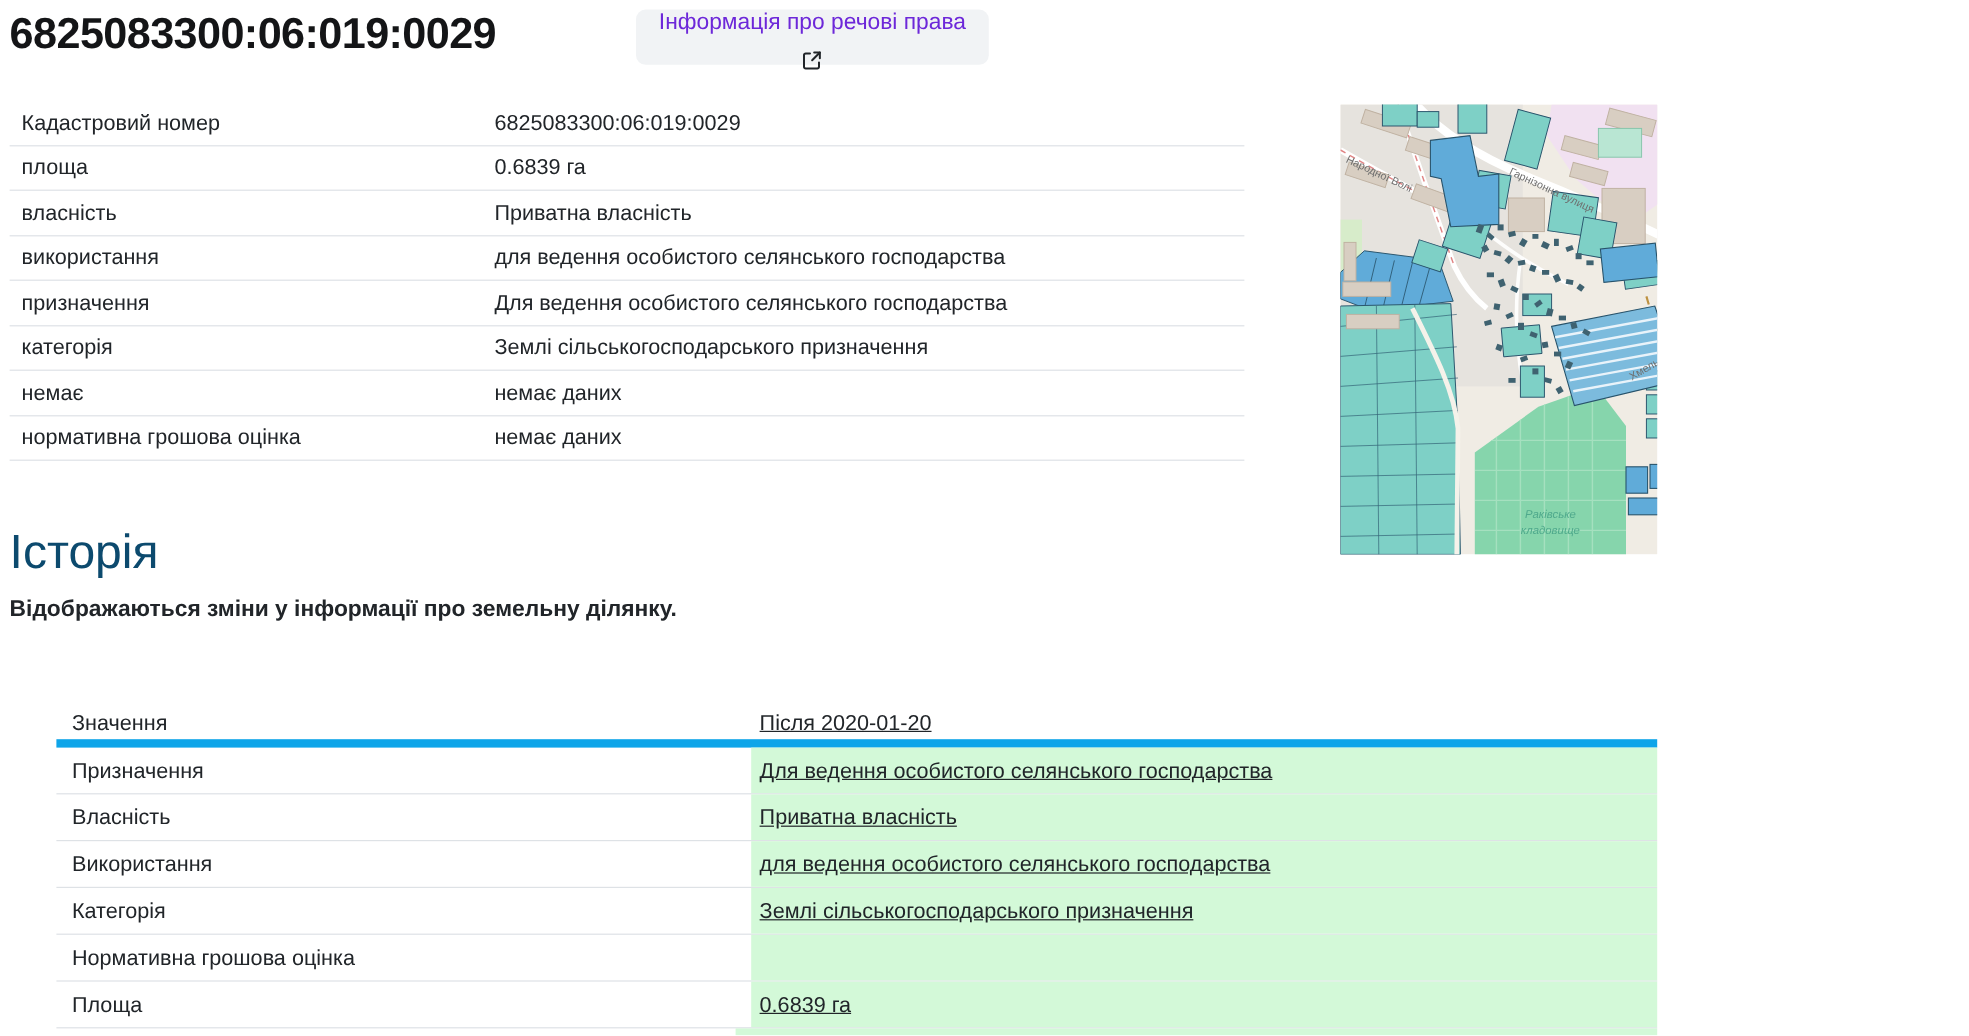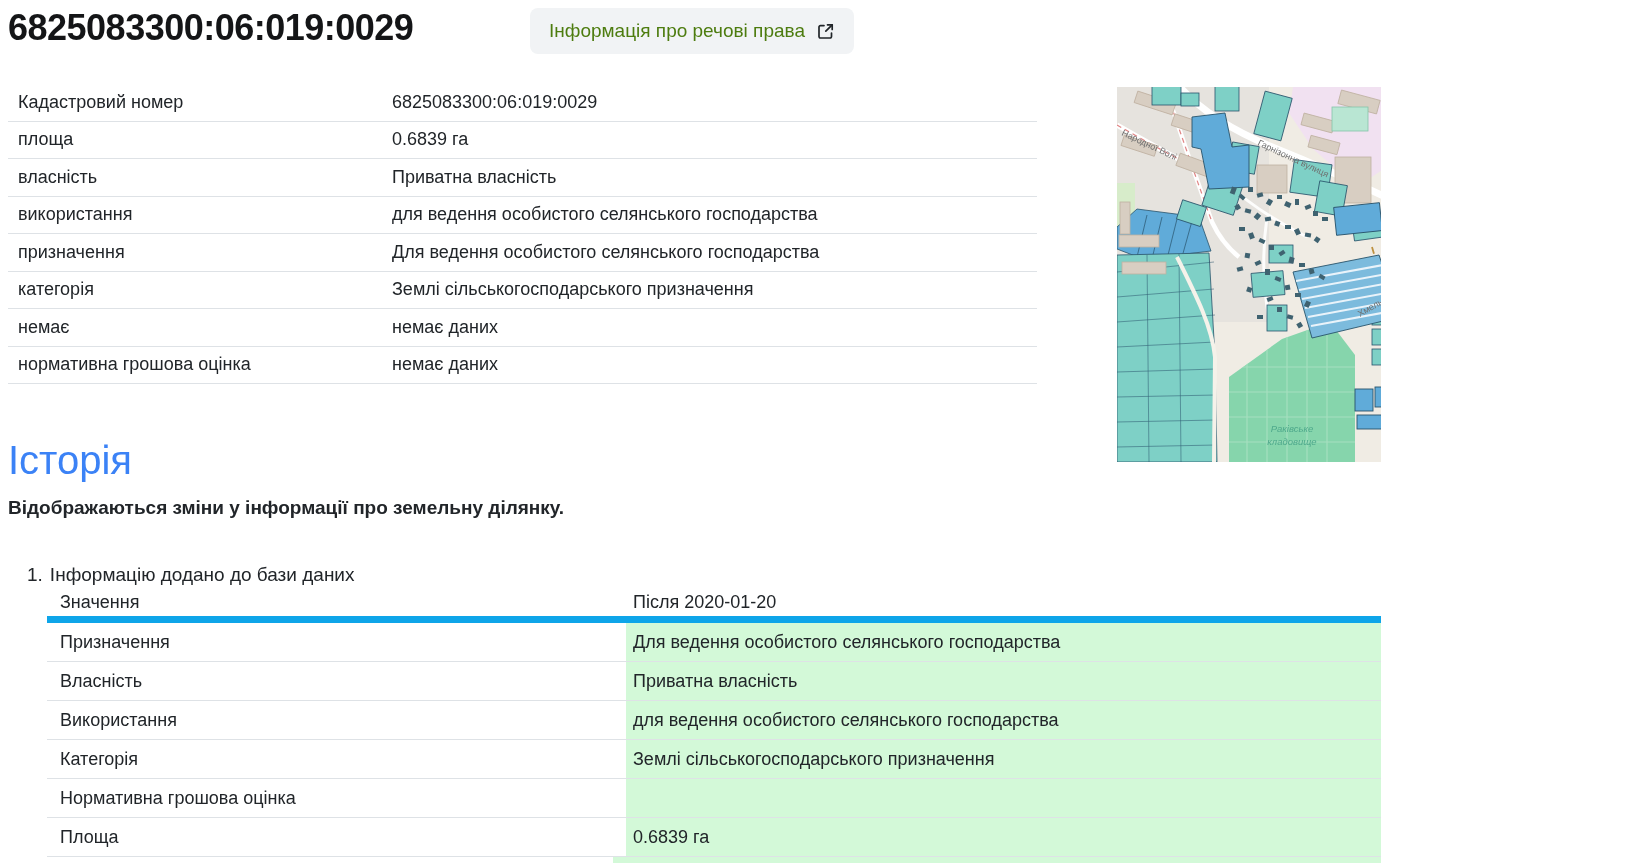--- a/index.html
+++ b/index.html
@@ -3,46 +3,46 @@
 <meta charset="utf-8">
 <style>
   html,body{margin:0;padding:0;background:#fff;}
   body{font-family:"Liberation Sans","DejaVu Sans",sans-serif;color:#212529;}
   .page{position:relative;width:1381px;height:863px;overflow:hidden;background:#fff;}
 
   .title{position:absolute;left:8px;top:6px;margin:0;font-size:36px;line-height:44px;
          font-weight:600;letter-spacing:-0.5px;color:#141517;}
   .rights-btn{position:absolute;left:530px;top:8px;height:46px;display:flex;align-items:center;
          gap:11px;background:#f1f3f5;border:none;border-radius:8px;padding:0 19px;
-         font-family:inherit;font-size:19px;color:#4d7c0f;cursor:pointer;}
+         font-family:inherit;font-size:19px;color:#6d28d9;cursor:pointer;flex-direction:column;}
   .rights-btn svg{display:block;}
 
   .info-table{position:absolute;left:8px;top:84px;width:1029px;}
   .info-row{display:flex;height:37.5px;align-items:center;border-bottom:1px solid #dee2e6;
-         font-size:18px;box-sizing:border-box;}
+         font-size:18px;box-sizing:border-box;gap:20px;}
   .info-row .lbl{width:374px;padding-left:10px;flex:none;}
   .info-row .val{flex:1;}
 
   .map-wrap{position:absolute;left:1117px;top:87px;width:524px;height:375px;}
   .map-wrap svg{display:block;}
 
   .history-heading{position:absolute;left:8px;top:436px;margin:0;font-size:40px;
-         line-height:48px;font-weight:500;color:#3b82f6;}
+         line-height:48px;font-weight:500;color:#0c4a6e;}
   .history-desc{position:absolute;left:8px;top:497px;font-size:19px;font-weight:bold;}
 
   .entry-title{position:absolute;left:27px;top:564px;font-size:19px;}
   .entry-title .num{margin-right:7px;}
 
   .history-table{position:absolute;left:47px;top:588px;width:1594px;}
   .h-header{display:flex;height:35px;align-items:center;font-size:18px;
          border-bottom:7px solid #0ea5e9;box-sizing:border-box;}
   .h-row{display:flex;height:39px;align-items:stretch;font-size:18px;
          border-bottom:1px solid #dee2e6;box-sizing:border-box;}
   .h-lbl{width:566px;flex:none;padding-left:13px;display:flex;align-items:center;}
-  .h-val{flex:1;padding-left:7px;display:flex;align-items:center;}
+  .h-val{flex:1;padding-left:7px;display:flex;align-items:center;text-decoration:underline;}
   .h-row .h-val{background:#d3f9d8;}
   .h-partial{display:flex;height:6px;}
   .h-partial .h-lbl{padding:0;}
   .h-partial .h-val{background:#d3f9d8;}
 
   .map-label{font-size:9px;fill:#6e6e6e;}
 </style>
 </head>
 <body>
 
@@ -321,23 +321,20 @@
           <circle cx="420" cy="350" r="12.5" fill="#111111"></circle>
           <text x="420" y="356" text-anchor="middle" font-size="16" font-weight="bold" font-family="DejaVu Serif, serif" fill="#ffffff">i</text>
         </g>
       </g>
     </svg>
   </div>
 
   <h2 class="history-heading">Історія</h2>
   <div class="history-desc">Відображаються зміни у інформації про земельну ділянку.</div>
 
-  <div class="entry-title">
-    <span class="num">1.</span><span>Інформацію додано до бази даних</span>
-  </div>
 
   <div class="history-table">
     <div class="h-header">
       <div class="h-lbl">Значення</div>
       <div class="h-val">Після 2020-01-20</div>
     </div>
     <div class="h-row">
       <div class="h-lbl">Призначення</div>
       <div class="h-val">Для ведення особистого селянського господарства</div>
     </div>

